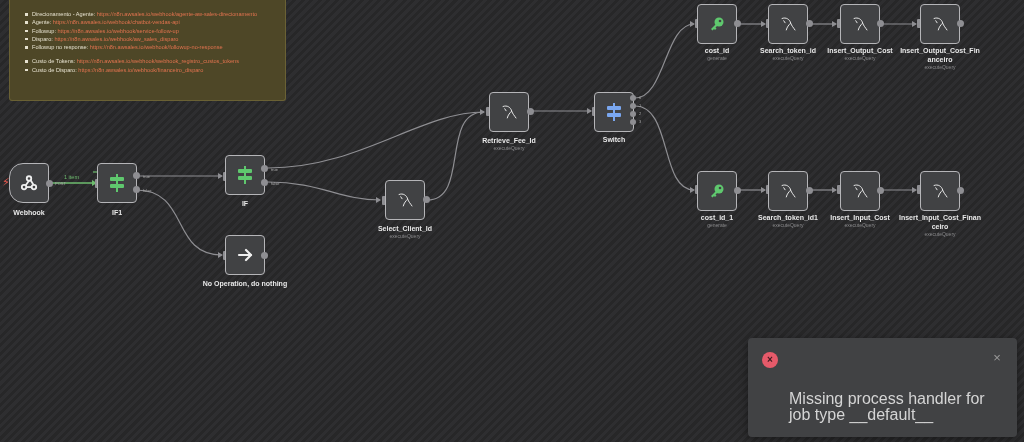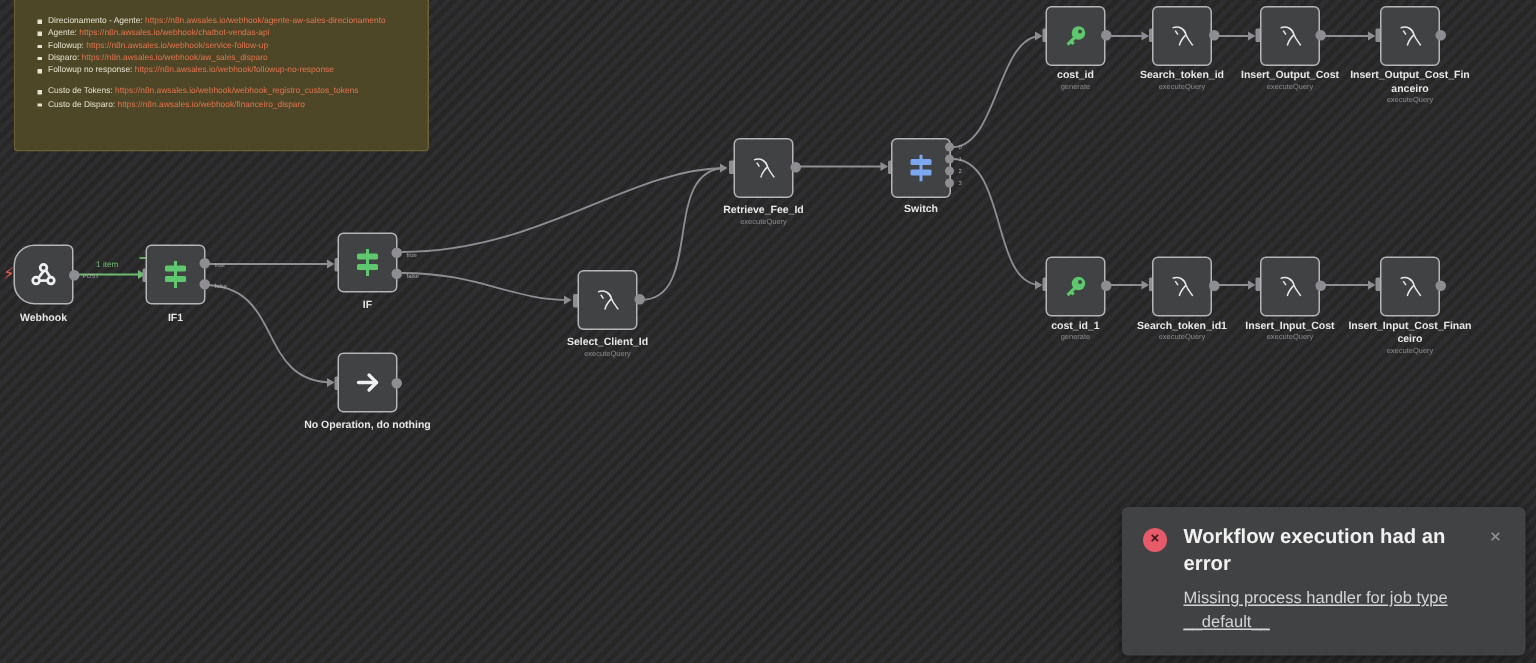--- a/index.html
+++ b/index.html
@@ -58,21 +58,21 @@
     position: absolute; left: 14px; top: 14px; width: 16px; height: 16px; border-radius: 50%;
     background: #e65a6a; color: #3b1a1e; font-size: 10px; font-weight: bold;
     display: flex; align-items: center; justify-content: center; line-height: 1;
   }
   .toast-title {
     position: absolute; left: 41px; top: 11px; width: 190px;
     font-size: 13.5px; font-weight: bold; color: #f0f0f0; line-height: 18px;
   }
   .toast-msg {
     position: absolute; left: 41px; top: 53px; width: 210px;
-    font-size: 11px; color: #d5d5d5; line-height: 16px; text-decoration: underline;
+    font-size: 16px; color: #d5d5d5; line-height: 16px;
   }
   .toast-close {
     position: absolute; left: 243px; top: 14px; width: 12px; height: 12px;
     color: #9a9a9a; font-size: 13px; line-height: 12px; text-align: center; cursor: pointer;
   }
 </style>
 </head>
 <body>
 
 <div id="canvas">
@@ -304,17 +304,16 @@
   <div class="node" style="left:920px;top:171px;">
     <svg width="18" height="18" viewBox="0 0 20 20">
       <path d="M3 4 C8 2, 12 5, 13 9 C14 12, 16 14, 18 17 M13 9 C11 11, 9 13, 8 17 M5 6 L7 9" fill="none" stroke="#e8e8e8" stroke-width="1.1"></path>
     </svg>
   </div>
   <div class="handle-out" style="left:957px;top:187px;"></div>
   <div class="node-label" style="left:895px;top:213px;width:90px;"><span>Insert_Input_Cost_Finan ceiro</span><span class="node-sub">executeQuery</span></div>
 
   <div class="toast">
     <div class="toast-icon">×</div>
-    <div class="toast-title">Workflow execution had an error</div>
     <div class="toast-msg">Missing process handler for job type __default__</div>
     <div class="toast-close">×</div>
   </div>
 </div>
 
 </body></html>

